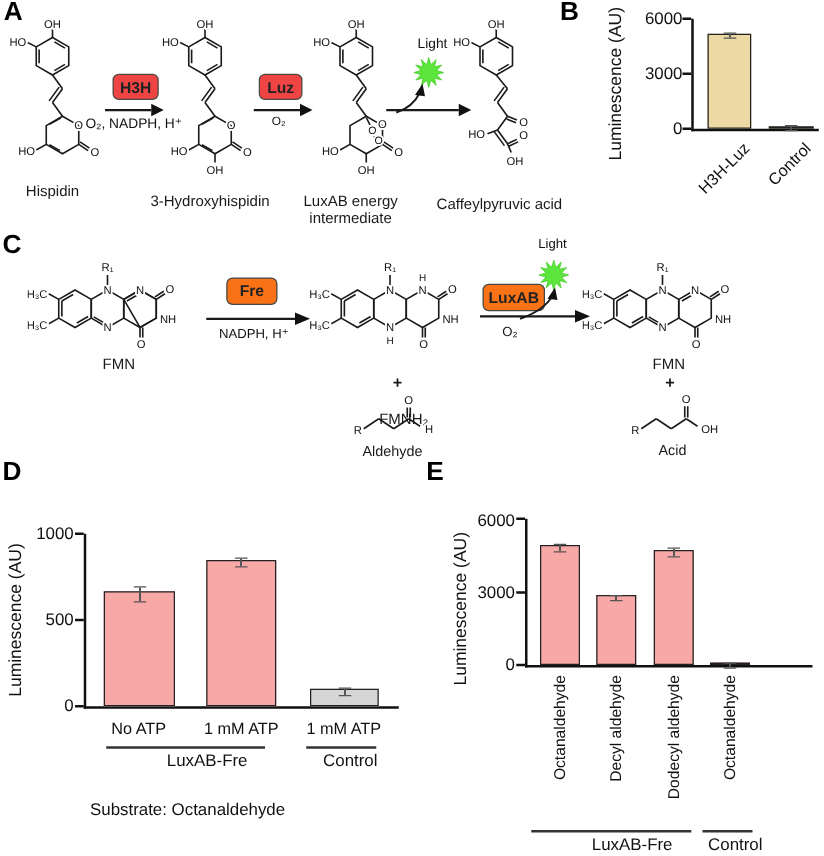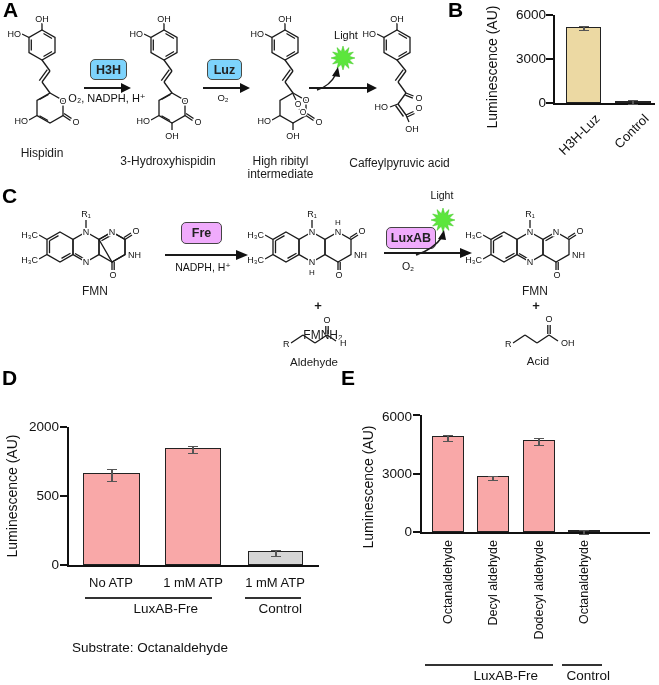--- a/index.html
+++ b/index.html
@@ -3,22 +3,22 @@
 <meta charset="utf-8">
 <style>
   html,body{margin:0;padding:0;background:#fff;}
   #fig{position:relative;width:659px;height:685px;background:#fff;overflow:hidden;
        font-family:"Liberation Sans","DejaVu Sans",sans-serif;color:#111;}
   .abs{position:absolute;}
   .plabel{font-size:21px;font-weight:bold;color:#000;}
   .molname{font-size:12px;text-align:center;color:#1a1a1a;line-height:13px;}
   .ebox{position:absolute;border:1.6px solid #4a4a44;border-radius:5px;font-weight:bold;
         font-size:12.5px;display:flex;align-items:center;justify-content:center;color:#222;}
-  .tanbox{background:#7dd3fc;}
-  .pinkbox{background:#f0abfc;border-color:#444;}
+  .tanbox{background:#ef4444;}
+  .pinkbox{background:#f97316;border-color:#444;}
   .smalltxt{font-size:10px;text-align:center;}
   svg text{font-family:"Liberation Sans","DejaVu Sans",sans-serif;fill:#111;
            paint-order:stroke;stroke:#fff;stroke-width:3px;stroke-linejoin:round;}
   svg .bond{stroke:#1a1a1a;stroke-width:1.3;fill:none;}
   svg .head{fill:#111;stroke:none;}
   .plot{position:absolute;border-left:2px solid #111;border-bottom:2px solid #111;}
   .bar{position:absolute;bottom:0;border:1.4px solid #222;box-sizing:border-box;}
   .ebar{position:absolute;left:50%;transform:translateX(-50%);width:10px;
         border-top:1.6px solid #555;border-bottom:1.6px solid #555;
         background:linear-gradient(to right,transparent calc(50% - .8px),#555 calc(50% - .8px),
@@ -137,21 +137,21 @@
     <text x="42" y="14" font-size="9" text-anchor="middle">OH</text>
     <text x="21" y="29" font-size="9" text-anchor="end">HO</text>
     <text x="55" y="99" font-size="8.5" text-anchor="middle">O</text>
     <text x="60" y="107" font-size="8.5" text-anchor="middle">O</text>
     <text x="63" y="94.5" font-size="9" text-anchor="middle">O</text>
     <text x="76" y="117" font-size="9" text-anchor="middle">O</text>
     <text x="28" y="116" font-size="9" text-anchor="end">HO</text>
     <text x="50" y="131" font-size="9" text-anchor="middle">OH</text>
   </svg>
   <div class="abs molname" style="left:238px;top:155px;width:85px;">
-    <div>High ribityl</div>
+    <div>LuxAB energy</div>
     <div>intermediate</div>
   </div>
 
   <div class="abs lighttxt" style="left:324px;top:29px;width:44px;">Light</div>
   <svg class="abs" style="left:330px;top:45px;" width="26" height="26" viewBox="0 0 26 26">
     <polygon fill="#5ce63c" stroke="#3bc41f" stroke-width="0.5" points="25,13 19.3,11.3 23.4,7 17.6,8.4 19,2.6 14.7,6.7 13,1 11.3,6.7 7,2.6 8.4,8.4 2.6,7 6.7,11.3 1,13 6.7,14.7 2.6,19 8.4,17.6 7,23.4 11.3,19.3 13,25 14.7,19.3 19,23.4 17.6,17.6 23.4,19 19.3,14.7"></polygon>
   </svg>
   <svg class="abs" style="left:303px;top:60px;" width="80" height="36" viewBox="0 0 80 36">
     <line class="bond" x1="6" y1="28" x2="64" y2="28" style="stroke-width:1.8"></line>
     <polygon class="head" points="64,23 74,28 64,33"></polygon>
@@ -350,21 +350,21 @@
     </g>
     <text x="5" y="36" font-size="9" text-anchor="start">R</text>
     <text x="49" y="11" font-size="9" text-anchor="middle">O</text>
     <text x="61" y="35" font-size="9" text-anchor="start">OH</text>
   </svg>
   <div class="abs molname" style="left:508px;top:355px;width:60px;font-size:11.5px;">Acid</div>
 
 
   <div class="abs plabel" style="left:2px;top:366px;">D</div>
   <div class="ylab" style="left:-63px;top:488px;width:150px;height:16px;">Luminescence (AU)</div>
-  <div class="ytick" style="left:19px;top:420px;width:40px;">2000</div>
+  <div class="ytick" style="left:19px;top:420px;width:40px;">1000</div>
   <div class="ytick" style="left:19px;top:489px;width:40px;">500</div>
   <div class="ytick" style="left:19px;top:558px;width:40px;">0</div>
   <div class="plot" style="left:67px;top:427px;width:250px;height:138px;">
     <div class="tick" style="top:-1px;"></div>
     <div class="tick" style="top:68px;"></div>
     <div class="tick" style="top:136.5px;"></div>
     <div class="bar" style="left: 14px; width: 57px; height: 91.77px; background: rgb(249, 168, 168);">
         <div class="ebar" style="height: 11.04px; top: -5.52px;"></div>
       </div>
     <div class="bar" style="left: 96px; width: 56px; height: 116.61px; background: rgb(249, 168, 168);">

